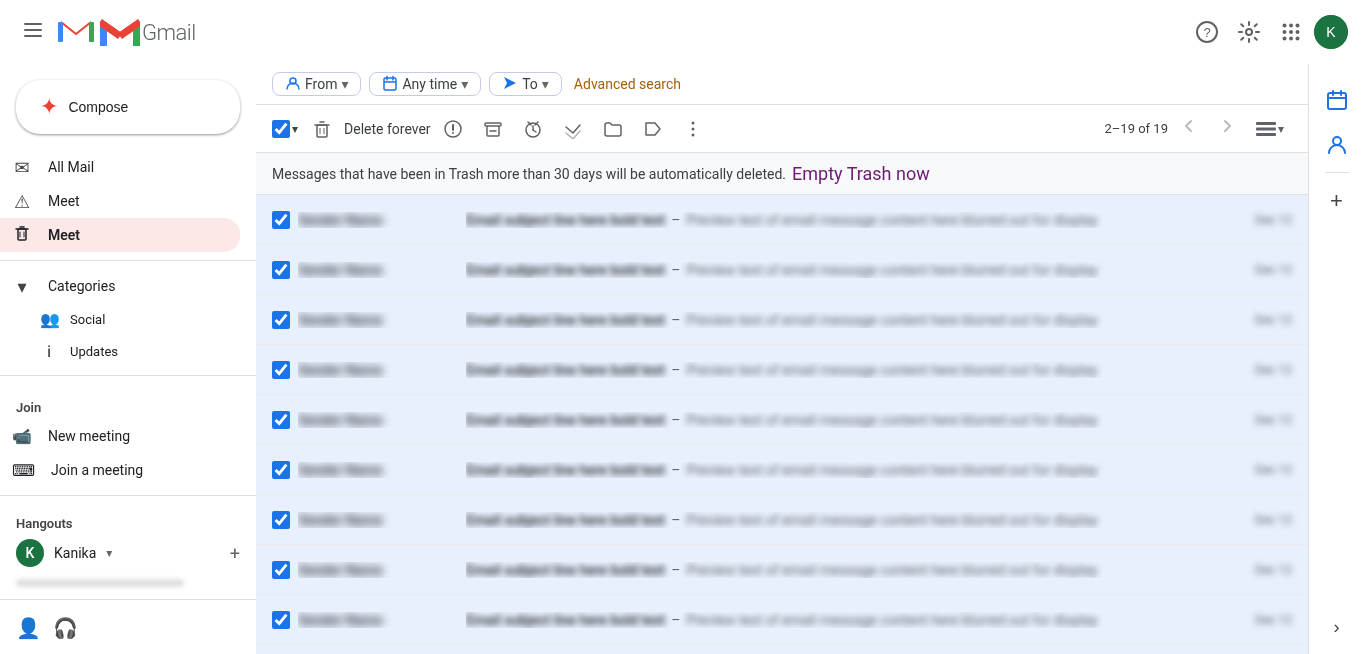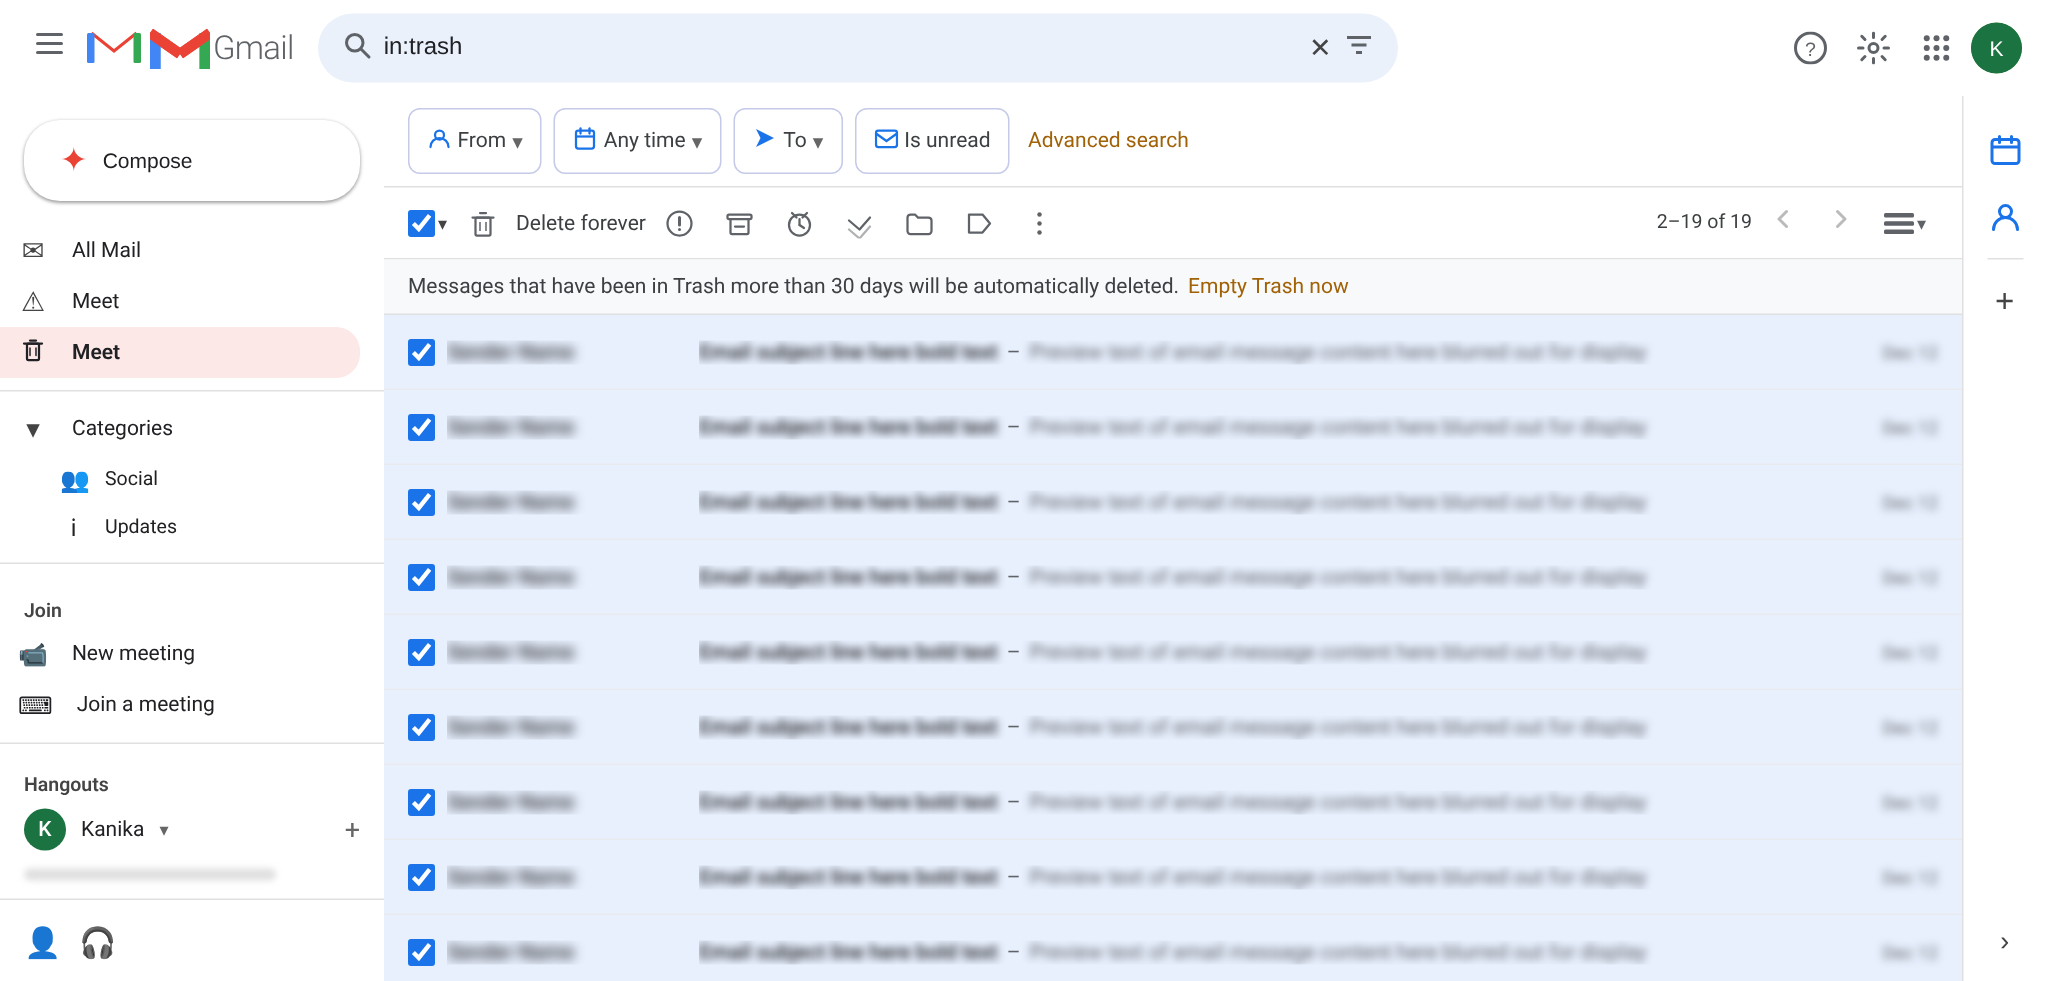--- a/index.html
+++ b/index.html
@@ -42,39 +42,39 @@
     .search-filter-btn { cursor: pointer; color: #444; font-size: 18px; background: none; border: none; }
     .topbar-right { margin-left: auto; display: flex; align-items: center; gap: 4px; }
     .topbar-icon-btn { cursor: pointer; padding: 8px; border-radius: 50%; display: flex; align-items: center; justify-content: center; color: #444; font-size: 20px; background: none; border: none; }
     .user-avatar { width: 34px; height: 34px; border-radius: 50%; background: #2e7d32; display: flex; align-items: center; justify-content: center; color: white; font-size: 14px; cursor: pointer; overflow: hidden; }
 
     
     .main { margin-left: 256px; margin-top: 64px; flex: 1; display: flex; flex-direction: column; background: #fff; min-width: 0; }
 
     
     .filter-bar { display: flex; align-items: center; padding: 8px 16px; gap: 8px; border-bottom: 1px solid #e0e0e0; }
-    .filter-chip { display: flex; align-items: center; gap: 4px; padding: 6px 12px; border: 1px solid #c5cae9; border-radius: 8px; cursor: pointer; font-size: 14px; color: #3c4043; background: #fff; height: 44px; }
+    .filter-chip { display: flex; align-items: center; gap: 4px; padding: 6px 12px; border: 1px solid #c5cae9; border-radius: 8px; cursor: pointer; font-size: 14px; color: #3c4043; background: #fff; height: 24px; }
     .filter-chip-arrow { font-size: 14px; color: #666; }
     .advanced-search-link { margin-left: 4px; color: #a16207; font-size: 14px; cursor: pointer; text-decoration: none; }
 
     
     .email-toolbar { display: flex; align-items: center; padding: 4px 16px; gap: 4px; border-bottom: 1px solid #e0e0e0; min-height: 48px; }
     .checkbox-wrap { display: flex; align-items: center; gap: 0; }
     .checkbox-main { width: 18px; height: 18px; accent-color: #1a73e8; cursor: pointer; }
     .dropdown-arrow-btn { background: none; border: none; cursor: pointer; padding: 2px; color: #444; font-size: 12px; }
     .toolbar-btn { background: none; border: none; cursor: pointer; padding: 8px; border-radius: 50%; display: flex; align-items: center; justify-content: center; color: #444; font-size: 18px; }
     .toolbar-spacer { flex: 1; }
     .pagination-info { font-size: 13px; color: #3c4043; white-space: nowrap; }
     .pagination-btn { background: none; border: none; cursor: pointer; padding: 8px; border-radius: 50%; color: #444; font-size: 18px; }
     .pagination-btn.disabled { color: #bbb; cursor: default; }
     .view-options-btn { background: none; border: none; cursor: pointer; padding: 6px 8px; display: flex; align-items: center; gap: 2px; color: #444; font-size: 14px; }
 
     
     .trash-banner { background: #f8f9fa; border-bottom: 1px solid #e0e0e0; padding: 10px 16px; font-size: 14px; color: #3c4043; display: flex; align-items: center; gap: 6px; }
-    .empty-trash-link { color: #a16207; cursor: pointer; text-decoration: none; font-size: 14px; }
+    .empty-trash-link { color: #701a75; cursor: pointer; text-decoration: none; font-size: 18px; }
 
     
     .email-list { flex: 1; overflow-y: auto; }
     .email-row { display: flex; align-items: center; padding: 0 16px; height: 50px; border-bottom: 1px solid #e8eaed; cursor: pointer; background: #e8f0fe; gap: 8px; }
     .email-checkbox { width: 18px; height: 18px; accent-color: #1a73e8; cursor: pointer; flex-shrink: 0; }
     .email-sender { width: 160px; min-width: 160px; font-size: 14px; font-weight: 500; color: #202124; overflow: hidden; white-space: nowrap; }
     .email-sender-blur { filter: blur(4px); user-select: none; }
     .email-content { flex: 1; display: flex; align-items: center; gap: 6px; min-width: 0; overflow: hidden; }
     .email-subject { font-size: 14px; font-weight: 500; color: #202124; white-space: nowrap; overflow: hidden; filter: blur(3px); }
     .email-preview { font-size: 14px; color: #5f6368; white-space: nowrap; overflow: hidden; flex: 1; filter: blur(3px); }
@@ -125,37 +125,20 @@
         <line x1="40" y1="4" x2="20" y2="18" stroke="#EA4335" stroke-width="7"></line>
         <rect x="0" y="4" width="7" height="24" fill="#4285F4"></rect>
         <rect x="33" y="4" width="7" height="24" fill="#34A853"></rect>
         <line x1="0" y1="4" x2="20" y2="18" stroke="#EA4335" stroke-width="7"></line>
         <line x1="40" y1="4" x2="20" y2="18" stroke="#EA4335" stroke-width="7"></line>
       </svg>
       <span style="font-size:22px; color:#5f6368; font-weight:300; letter-spacing:-0.5px; margin-left:2px;">Gmail</span>
     </div>
   </div>
 
-  <div class="search-bar">
-    <span style="color:#5f6368; font-size:20px;">
-      <svg width="20" height="20" viewBox="0 0 20 20" fill="none">
-        <circle cx="8.5" cy="8.5" r="5.5" stroke="#5f6368" stroke-width="2"></circle>
-        <line x1="12.5" y1="12.5" x2="18" y2="18" stroke="#5f6368" stroke-width="2" stroke-linecap="round"></line>
-      </svg>
-    </span>
-    <input class="search-input" type="text" value="in:trash" style="">
-    <button class="search-clear">✕</button>
-    <button class="search-filter-btn">
-      <svg width="20" height="20" viewBox="0 0 20 20" fill="none">
-        <line x1="2" y1="5" x2="18" y2="5" stroke="#5f6368" stroke-width="2"></line>
-        <line x1="5" y1="10" x2="15" y2="10" stroke="#5f6368" stroke-width="2"></line>
-        <line x1="8" y1="15" x2="12" y2="15" stroke="#5f6368" stroke-width="2"></line>
-      </svg>
-    </button>
-  </div>
 
   <div class="topbar-right">
     <button class="topbar-icon-btn">
       <svg width="22" height="22" viewBox="0 0 22 22" fill="none">
         <circle cx="11" cy="11" r="10" stroke="#5f6368" stroke-width="2"></circle>
         <text x="11" y="16" text-anchor="middle" fill="#5f6368" font-size="13" font-family="Arial">?</text>
       </svg>
     </button>
     <button class="topbar-icon-btn">
       <svg width="22" height="22" viewBox="0 0 22 22" fill="none">
@@ -295,29 +278,20 @@
     <div class="filter-chip">
       <span>
         <svg width="16" height="16" viewBox="0 0 16 16" fill="none">
           <polygon points="2,2 14,8 2,14 5,8" fill="#1a73e8"></polygon>
         </svg>
       </span>
       <span>To</span>
       <span class="filter-chip-arrow">▾</span>
     </div>
 
-    <div class="filter-chip">
-      <span>
-        <svg width="16" height="16" viewBox="0 0 16 16" fill="none">
-          <rect x="1" y="3" width="14" height="11" rx="1.5" stroke="#1a73e8" stroke-width="1.5"></rect>
-          <path d="M1 5l7 5 7-5" stroke="#1a73e8" stroke-width="1.5" stroke-linecap="round"></path>
-        </svg>
-      </span>
-      <span>Is unread</span>
-    </div>
 
     <a class="advanced-search-link" href="#">Advanced search</a>
   </div>
 
   <div class="email-toolbar">
     <div class="checkbox-wrap">
       <input type="checkbox" class="checkbox-main" checked="" style="">
       <button class="dropdown-arrow-btn">▾</button>
     </div>
 

